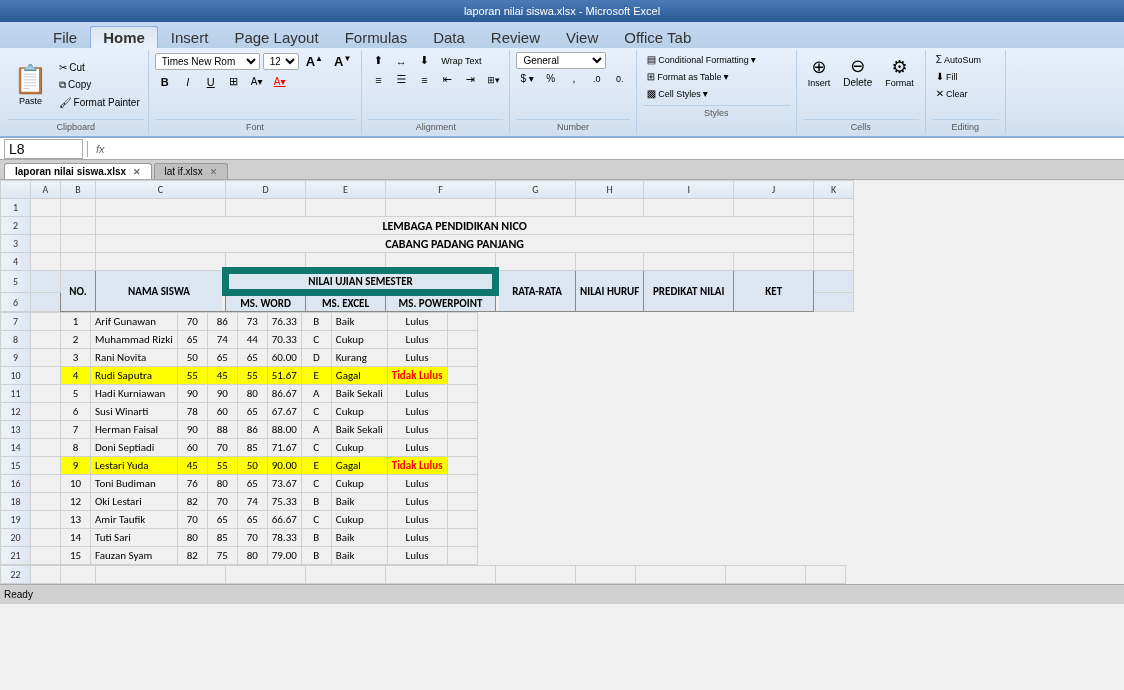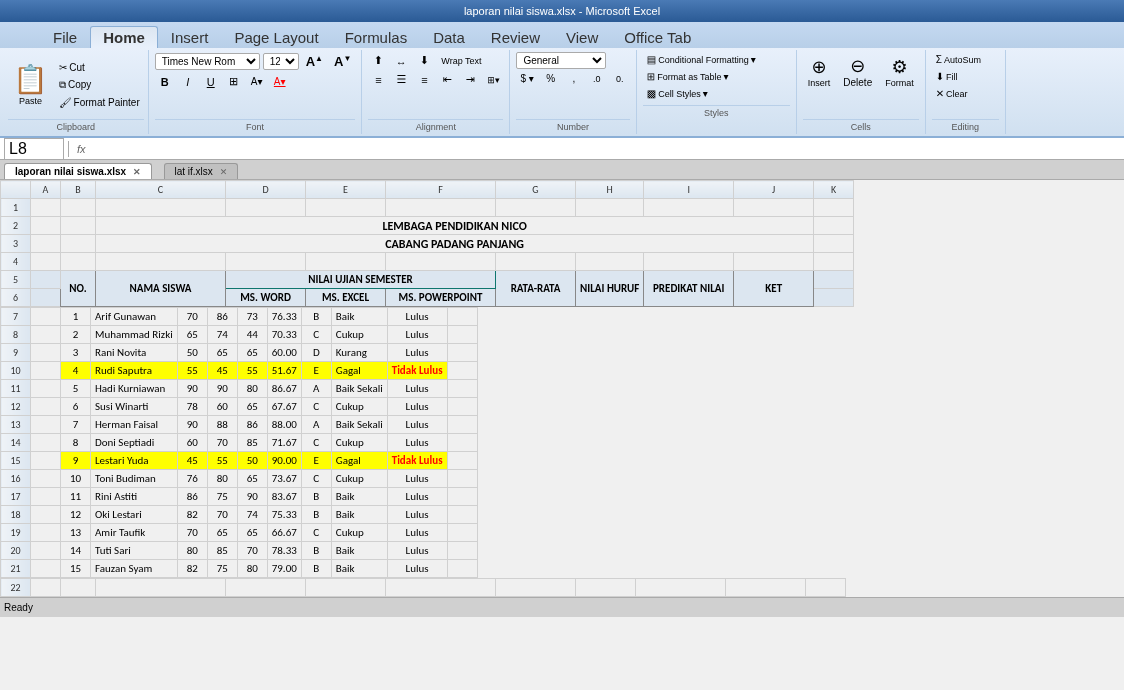--- a/index.html
+++ b/index.html
@@ -180,22 +180,22 @@
       background: white;
       border-bottom: 1px solid #aaa;
       height: 22px;
       padding: 0 4px;
       gap: 4px;
     }
     .cell-ref {
       border: 1px solid #aaa;
       background: white;
       padding: 1px 4px;
-      font-size: 16px;
-      width: 60px;
+      font-size: 14px;
+      width: 79px;
     }
     .formula-divider {
       width: 1px;
       height: 16px;
       background: #aaa;
     }
     .fx-label {
       font-size: 11px;
       color: #666;
       padding: 0 4px;
@@ -203,21 +203,21 @@
     }
 
     
     .sheet-tabs {
       display: flex;
       align-items: flex-end;
       background: #d0d0d0;
       padding: 2px 0 0 4px;
       height: 20px;
       border-bottom: 1px solid #aaa;
-      gap: 12px;
+      gap: 2px;
     }
     .sheet-tab {
       padding: 2px 10px;
       font-size: 10px;
       background: #c0c0c0;
       border: 1px solid #999;
       border-bottom: none;
       border-radius: 3px 3px 0 0;
       cursor: pointer;
     }
@@ -552,21 +552,21 @@
         <td></td>
         <td></td>
         <td></td>
       </tr>
 
       <tr style="background:#dce6f0;">
         <td class="row-header">5</td>
         <td></td>
         <td class="text-center text-bold" style="border:1px solid #888; vertical-align:middle;" rowspan="2">NO.</td>
         <td class="text-center text-bold" style="border:1px solid #888; vertical-align:middle;" rowspan="2">NAMA SISWA</td>
-        <td colspan="3" class="text-center text-bold" style="border:1px solid #0f766e;margin-top:32px;">NILAI UJIAN SEMESTER</td>
+        <td colspan="3" class="text-center text-bold" style="border:7px solid #0f766e;margin-top:32px;">NILAI UJIAN SEMESTER</td>
         <td class="text-center text-bold" style="border:1px solid #888; vertical-align:middle;" rowspan="2">RATA-RATA</td>
         <td class="text-center text-bold" style="border:1px solid #888; vertical-align:middle;" rowspan="2">NILAI HURUF</td>
         <td class="text-center text-bold" style="border:1px solid #888; vertical-align:middle;text-align:center;" rowspan="2">PREDIKAT NILAI</td>
         <td class="text-center text-bold" style="border:1px solid #888; vertical-align:middle;" rowspan="2">KET</td>
         <td></td>
       </tr>
 
       <tr style="background:#dce6f0;">
         <td class="row-header">6</td>
         <td></td>
@@ -709,34 +709,20 @@
       <td class="row-header">16</td>
       <td></td>
       <td class="text-center " style="border:1px solid #d0d0d0;">10</td>
       <td class="" style="border:1px solid #d0d0d0;">Toni Budiman</td>
       <td class="text-center " style="border:1px solid #d0d0d0;">76</td>
       <td class="text-center " style="border:1px solid #d0d0d0;">80</td>
       <td class="text-center " style="border:1px solid #d0d0d0;">65</td>
       <td class="text-center " style="border:1px solid #d0d0d0;">73.67</td>
       <td class="text-center " style="border:1px solid #d0d0d0;">C</td>
       <td class="" style="border:1px solid #d0d0d0;">Cukup</td>
-      <td class="text-center  " style="border:1px solid #d0d0d0;">Lulus</td>
-      <td></td>
-    </tr>
-        <tr>
-      <td class="row-header">17</td>
-      <td></td>
-      <td class="text-center " style="border:1px solid #d0d0d0;">11</td>
-      <td class="" style="border:1px solid #d0d0d0;">Rini Astiti</td>
-      <td class="text-center " style="border:1px solid #d0d0d0;">86</td>
-      <td class="text-center " style="border:1px solid #d0d0d0;">75</td>
-      <td class="text-center " style="border:1px solid #d0d0d0;">90</td>
-      <td class="text-center " style="border:1px solid #d0d0d0;">83.67</td>
-      <td class="text-center " style="border:1px solid #d0d0d0;">B</td>
-      <td class="" style="border:1px solid #d0d0d0;">Baik</td>
       <td class="text-center  " style="border:1px solid #d0d0d0;">Lulus</td>
       <td></td>
     </tr>
         <tr>
       <td class="row-header">18</td>
       <td></td>
       <td class="text-center " style="border:1px solid #d0d0d0;">12</td>
       <td class="" style="border:1px solid #d0d0d0;">Oki Lestari</td>
       <td class="text-center " style="border:1px solid #d0d0d0;">82</td>
       <td class="text-center " style="border:1px solid #d0d0d0;">70</td>

